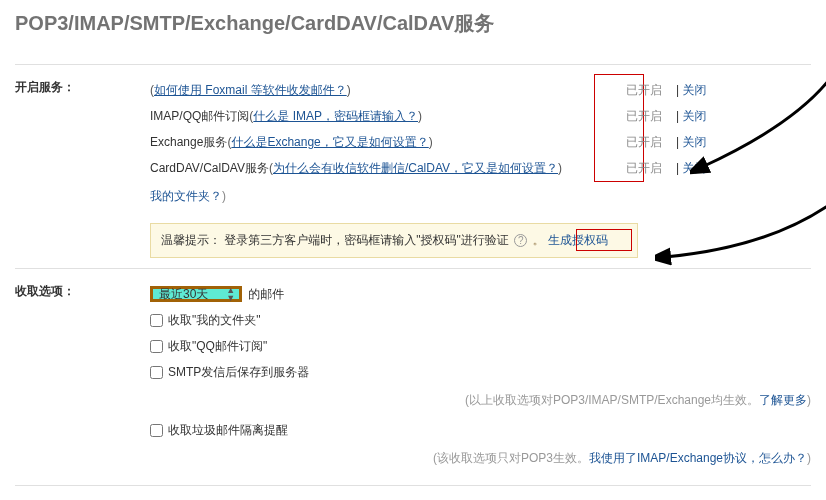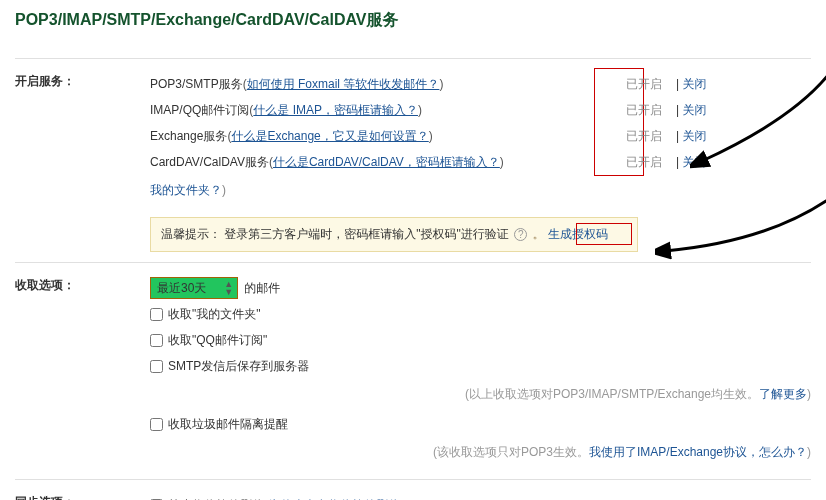--- a/index.html
+++ b/index.html
@@ -1,18 +1,18 @@
 <!DOCTYPE html>
 <html><head>
 <meta charset="utf-8">
 <style>
 * { box-sizing: border-box; margin: 0; padding: 0; }
 body { font-family: "Microsoft YaHei", Arial, sans-serif; font-size: 12px; color: #333; background: #fff; width: 826px; }
 .container { padding: 10px 15px 0 15px; }
-.page-title { font-size: 16px; font-weight: bold; color: #14532d; margin-bottom: 15px; padding-bottom: 12px; }
+.page-title { font-size: 20px; font-weight: bold; color: #737373; margin-bottom: 15px; padding-bottom: 12px; }
 hr.sep { border: none; border-top: 1px solid #e0e0e0; margin: 0 0 12px 0; }
 .section { display: flex; margin-bottom: 10px; }
 .section-label { width: 135px; font-weight: bold; color: #333; padding-right: 10px; padding-top: 2px; }
 .section-content { flex: 1; position: relative; }
 .service-row { display: flex; align-items: center; height: 26px; line-height: 26px; }
 .service-name { color: #333; }
 .service-help { color: #1d5494; }
 .service-paren { color: #555; }
 .status-col { position: absolute; left: 455px; width: 120px; display: flex; }
 .status-on { color: #888; width: 50px; margin-left: 21px; }
@@ -20,42 +20,41 @@
 .status-off a { color: #1d5494; text-decoration: none; }
 .status-box { position: absolute; left: 444px; top: -3px; width: 50px; height: 108px; border: 1px solid #c00; pointer-events: none; }
 .note-row { color: #888; margin-top: 2px; }
 .note-row a { color: #1d5494; text-decoration: none; }
 .tip-box { margin-top: 14px; border: 1px solid #e9dba3; background: #fdf9e5; padding: 8px 10px; width: 488px; color: #8a6d3b; position: relative; }
 .tip-box .tip-text { color: #333; }
 .tip-box .tip-q { display:inline-block; width:13px; height:13px; border:1px solid #999; border-radius:50%; color:#999; font-size:10px; line-height:11px; text-align:center; margin:0 2px; }
 .tip-box .tip-link { color: #1d5494; text-decoration: none; margin-top: 32px; }
 .tip-code-box { position:absolute; right:5px; top:5px; width:56px; height:22px; border:1px solid #c00; pointer-events:none; }
 .opt-row { display: flex; align-items: center; height: 26px; line-height: 26px; }
-.select-wrap { border: 1px solid #a16207; background: #22c55e; height: 22px; display: inline-flex; align-items: center; padding: 0 4px 0 6px; margin-right: 6px; }
+.select-wrap { border: 3px solid #a16207; background: #5eead4; height: 16px; display: inline-flex; align-items: center; padding: 0 4px 0 6px; margin-right: 6px; }
 .select-wrap .sel-text { margin-right: 18px; }
 .select-wrap .sel-arrows { font-size: 9px; line-height: 8px; color: #555; display:flex; flex-direction:column; }
 .chk { margin-right: 5px; width: 13px; height: 13px; }
 .opt-note { color: #999; margin-top: 2px; margin-bottom: 4px; justify-content: flex-end; }
 .opt-note a { color: #1d5494; text-decoration: none; }
 .arrow-svg { position: absolute; pointer-events: none; }
 </style>
 </head>
 <body>
 
 <div class="container">
   <div class="page-title">POP3/IMAP/SMTP/Exchange/CardDAV/CalDAV服务</div>
   <hr class="sep">
 
   <div class="section">
     <div class="section-label">开启服务：</div>
     <div class="section-content">
       <div class="status-box"></div>
 
       <div class="service-row">
-        <span class="service-name">POP3/SMTP服务</span>
         <span class="service-paren"> (</span>
         <a href="#" class="service-help">如何使用 Foxmail 等软件收发邮件？</a>
         <span class="service-paren">)</span>
         <div class="status-col">
           <span class="status-on">已开启</span>
           <span class="status-off"> | <a href="#">关闭</a></span>
         </div>
       </div>
 
       <div class="service-row">
@@ -76,21 +75,21 @@
         <span class="service-paren">)</span>
         <div class="status-col">
           <span class="status-on">已开启</span>
           <span class="status-off"> | <a href="#">关闭</a></span>
         </div>
       </div>
 
       <div class="service-row">
         <span class="service-name">CardDAV/CalDAV服务</span>
         <span class="service-paren"> (</span>
-        <a href="#" class="service-help">什么是CardDAV/CalDAV，密码框请输入？</a>
+        <a href="#" class="service-help">为什么会有收信软件删信/CalDAV，它又是如何设置？</a>
         <span class="service-paren">)</span>
         <div class="status-col">
           <span class="status-on">已开启</span>
           <span class="status-off"> | <a href="#">关闭</a></span>
         </div>
       </div>
 
       <div class="service-row note-row">
         <a href="#">我的文件夹？</a>
         <span>)</span>

